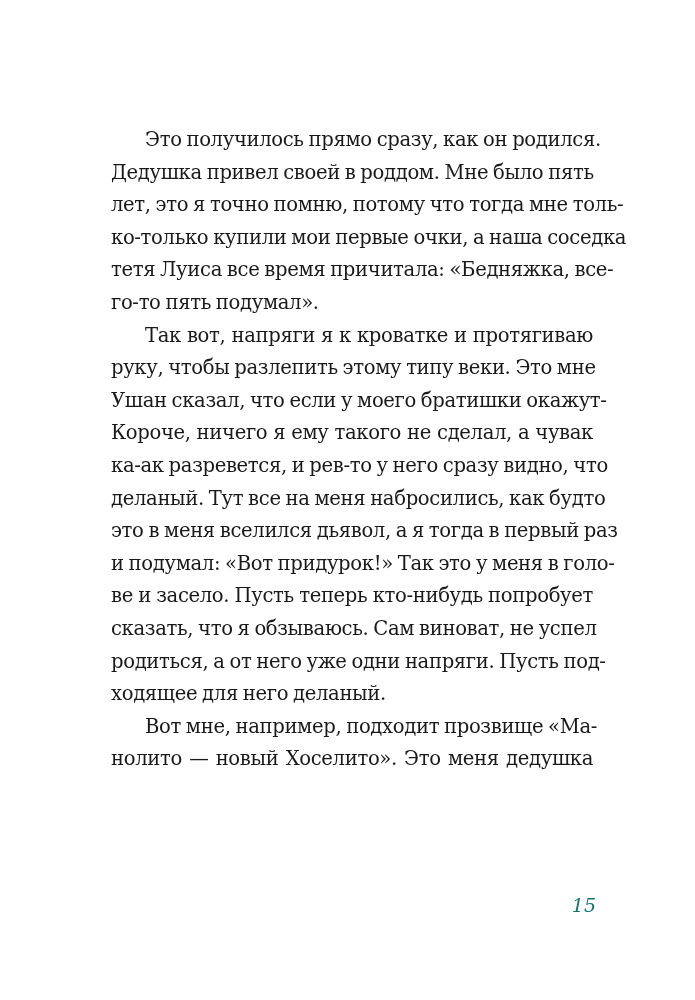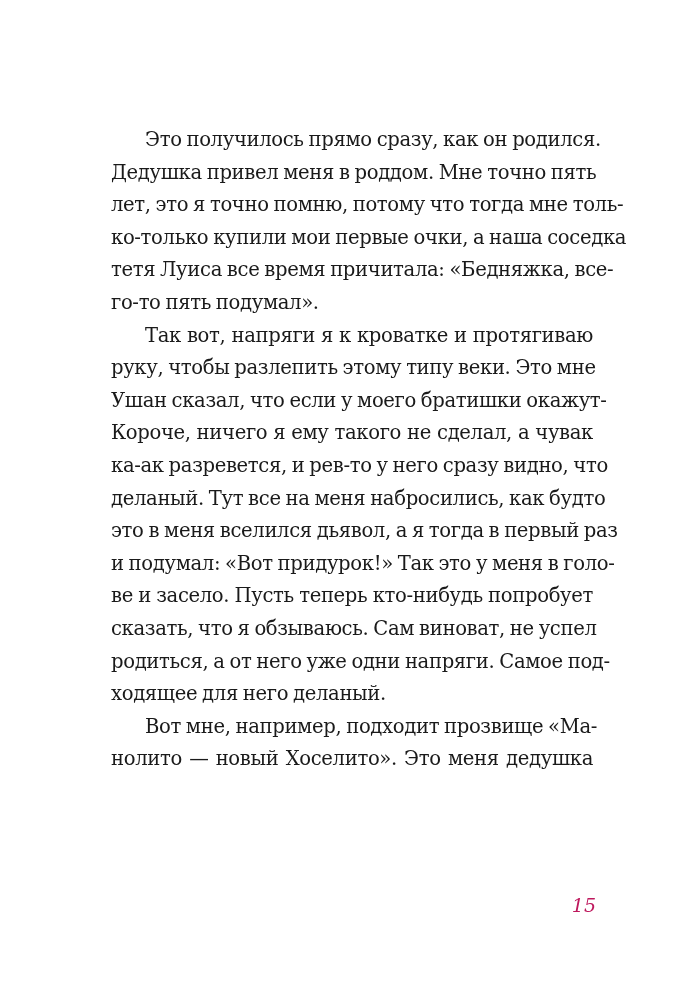--- a/index.html
+++ b/index.html
@@ -48,51 +48,51 @@
     }
     .page-number {
       position: absolute;
       left: 540px;
       top: 893px;
       width: 56px;
       text-align: right;
       font-style: italic;
       font-size: 19px;
       line-height: 24px;
-      color: #be185d;
+      color: #0f766e;
       font-family: "DejaVu Serif", "Liberation Serif", serif;
     }
   </style>
 </head>
 <body>
 
 <div class="page">
   <div class="text-block">
 
     <div>
       <span class="line indent">Это получилось прямо сразу, как он родился.</span>
-      <span class="line">Дедушка привел меня в роддом. Мне точно пять</span>
+      <span class="line">Дедушка привел своей в роддом. Мне было пять</span>
       <span class="line">лет, это я точно помню, потому что тогда мне толь-</span>
       <span class="line">ко-только купили мои первые очки, а наша соседка</span>
       <span class="line">тетя Луиса все время причитала: «Бедняжка, все-</span>
       <span class="line last">го-то пять подумал».</span>
     </div>
 
     <div>
       <span class="line indent">Так вот, напряги я к кроватке и протягиваю</span>
       <span class="line">руку, чтобы разлепить этому типу веки. Это мне</span>
       <span class="line">Ушан сказал, что если у моего братишки окажут-</span>
       <span class="line">Короче, ничего я ему такого не сделал, а чувак</span>
       <span class="line">ка-ак разревется, и рев-то у него сразу видно, что</span>
       <span class="line">деланый. Тут все на меня набросились, как будто</span>
       <span class="line">это в меня вселился дьявол, а я тогда в первый раз</span>
       <span class="line">и подумал: «Вот придурок!» Так это у меня в голо-</span>
       <span class="line">ве и засело. Пусть теперь кто-нибудь попробует</span>
       <span class="line">сказать, что я обзываюсь. Сам виноват, не успел</span>
-      <span class="line">родиться, а от него уже одни напряги. Самое под-</span>
+      <span class="line">родиться, а от него уже одни напряги. Пусть под-</span>
       <span class="line last">ходящее для него деланый.</span>
     </div>
 
     <div>
       <span class="line indent">Вот мне, например, подходит прозвище «Ма-</span>
       <span class="line">нолито — новый Хоселито». Это меня дедушка</span>
     </div>
 
   </div>
 

